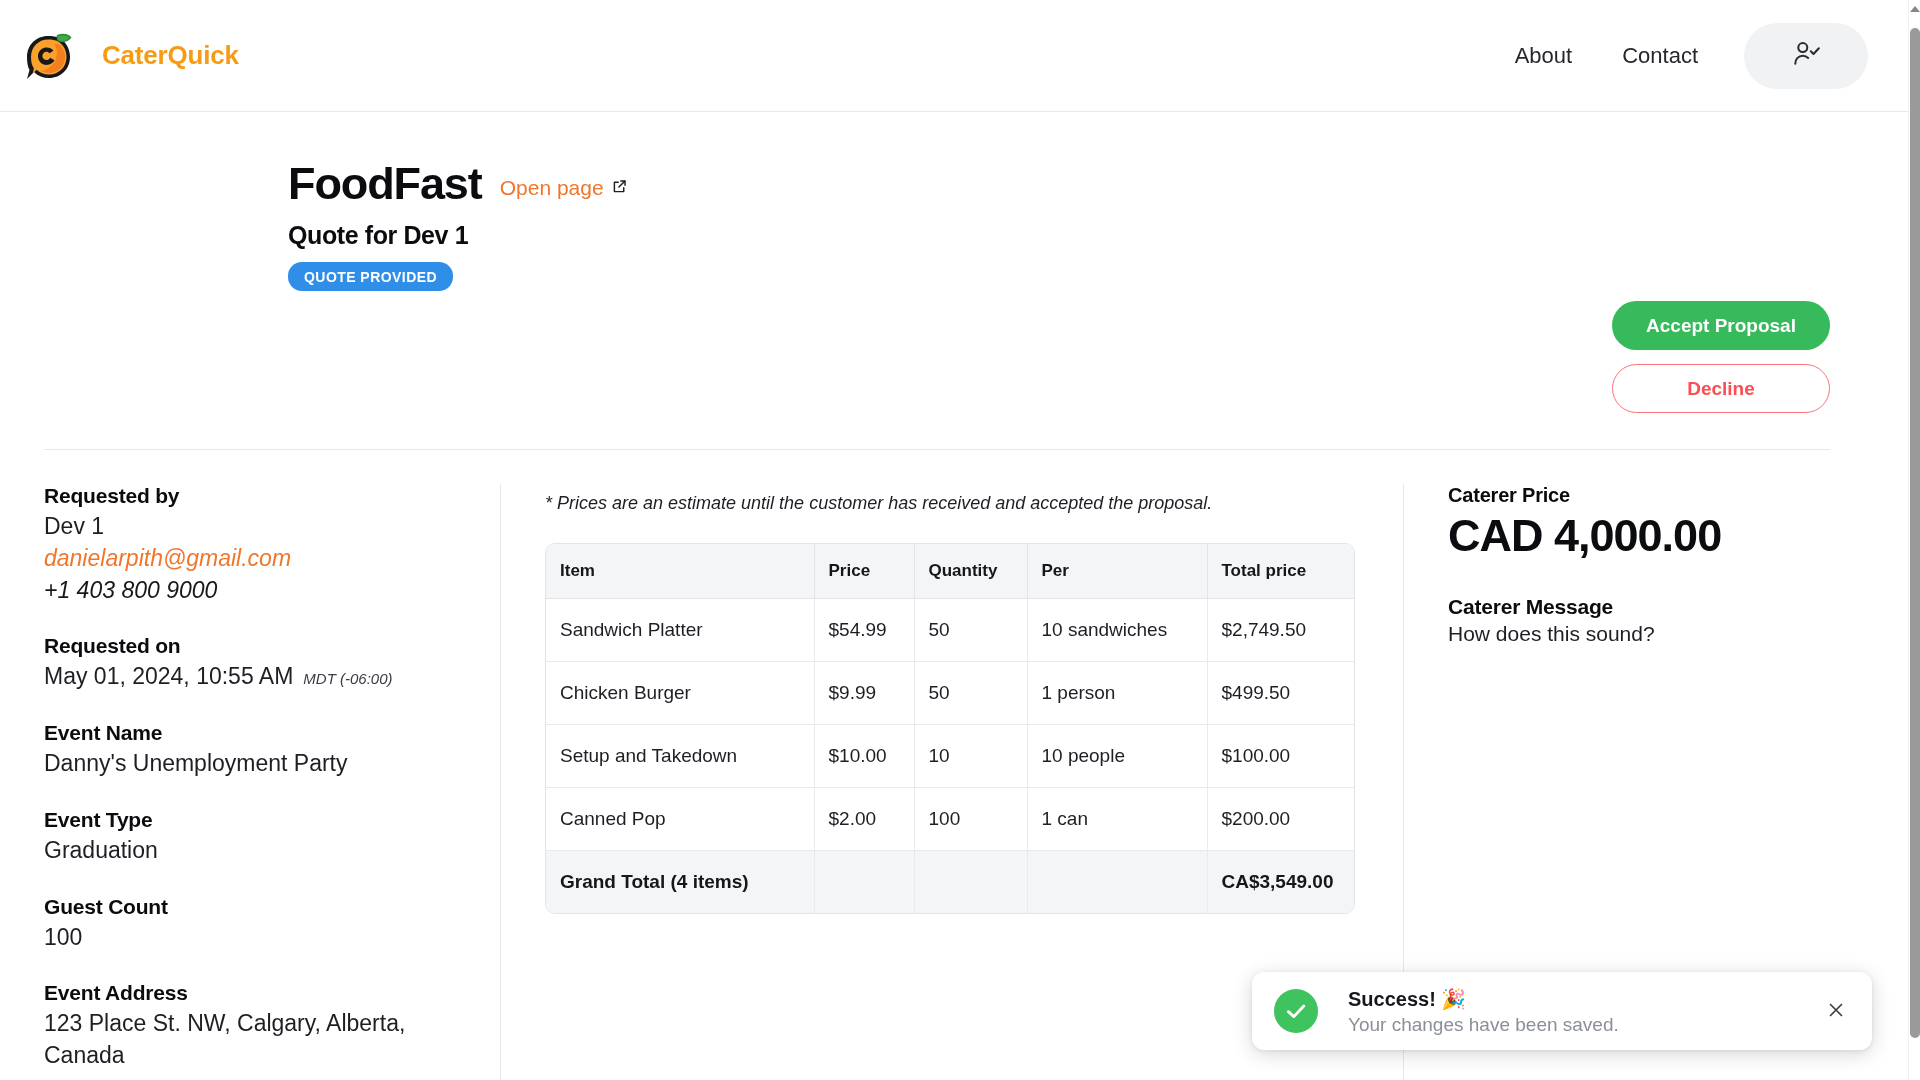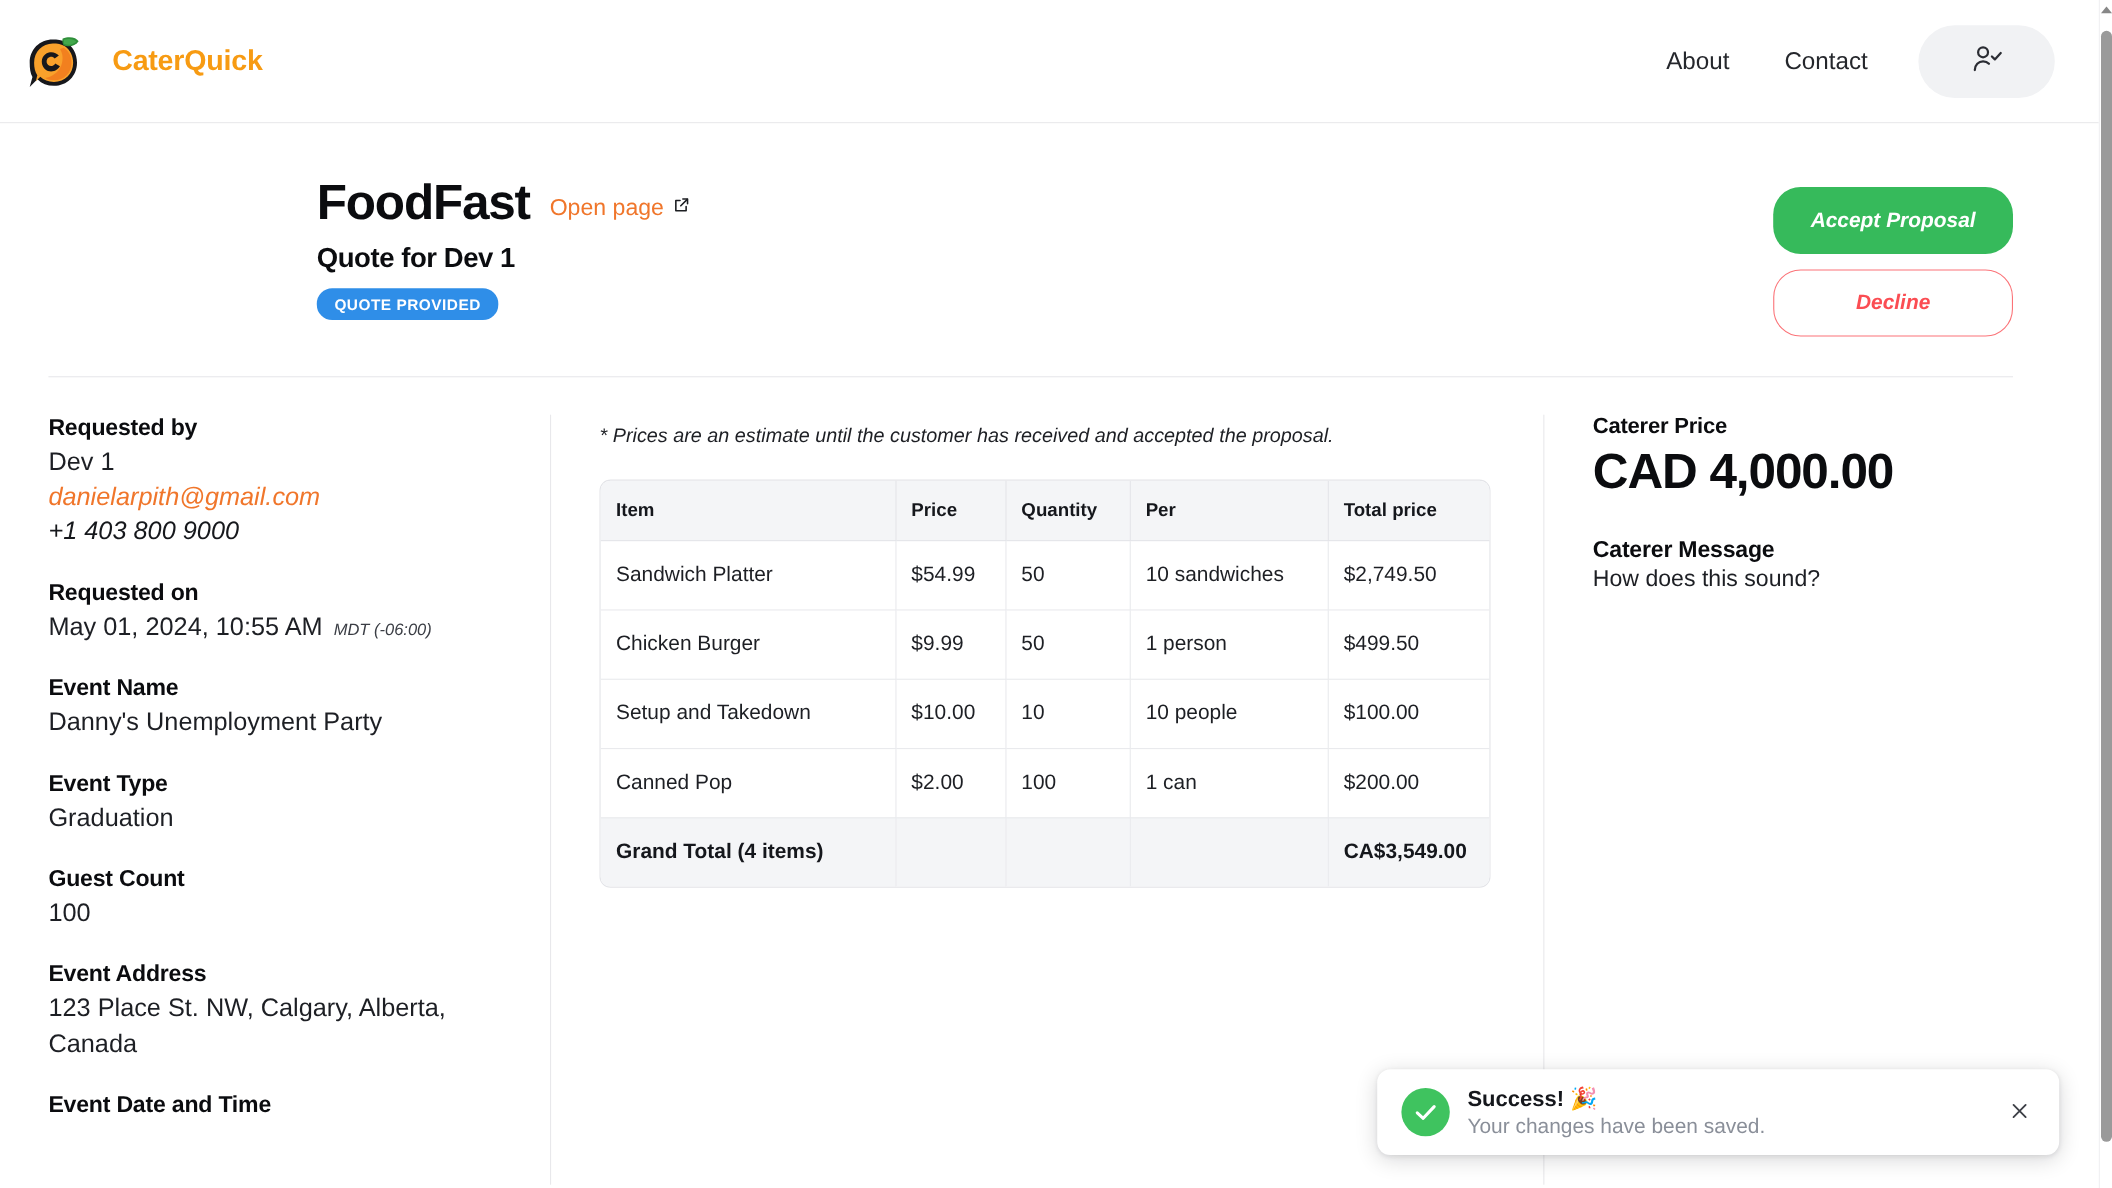--- a/index.html
+++ b/index.html
@@ -78,20 +78,21 @@
   .page {
     position: relative;
     width: 1908px;
     padding: 0 0 0 0;
   }
 
   .title-row {
     display: flex;
     align-items: flex-start;
     padding: 48px 78px 0 288px;
+    flex-direction: column;
   }
   .title-block { flex: 0 0 auto; }
   .title-line {
     display: flex;
     align-items: baseline;
     gap: 18px;
   }
   .org-title {
     font-size: 45px;
     font-weight: 700;
@@ -131,30 +132,29 @@
   .title-actions {
     margin-left: auto;
     display: flex;
     flex-direction: column;
     align-items: stretch;
     gap: 14px;
     width: 218px;
     padding-top: 10px;
   }
   .btn {
-    height: 61px;
+    height: 49px;
     border-radius: 25px;
     font-size: 19px;
     font-weight: 700;
     cursor: pointer;
     display: flex;
     align-items: center;
     justify-content: center;
     font-family: "Liberation Sans", sans-serif;
-    font-style: italic;
   }
   .btn-accept {
     background: #36ba5b;
     color: #fff;
     border: none;
   }
   .btn-decline {
     background: #fff;
     color: #fb4d53;
     border: 1.5px solid #fb7378;
@@ -320,21 +320,21 @@
     left: 1252px;
     top: 972px;
     width: 620px;
     height: 78px;
     background: #ffffff;
     border-radius: 12px;
     box-shadow: 0 4px 20px rgba(10,12,20,0.16), 0 1px 4px rgba(10,12,20,0.08);
     display: flex;
     align-items: center;
     padding: 0 22px 0 22px;
-    gap: 16px;
+    gap: 30px;
   }
   .toast-icon {
     width: 44px;
     height: 44px;
     flex: 0 0 44px;
     border-radius: 50%;
     background: #3fc35f;
     display: flex;
     align-items: center;
     justify-content: center;

